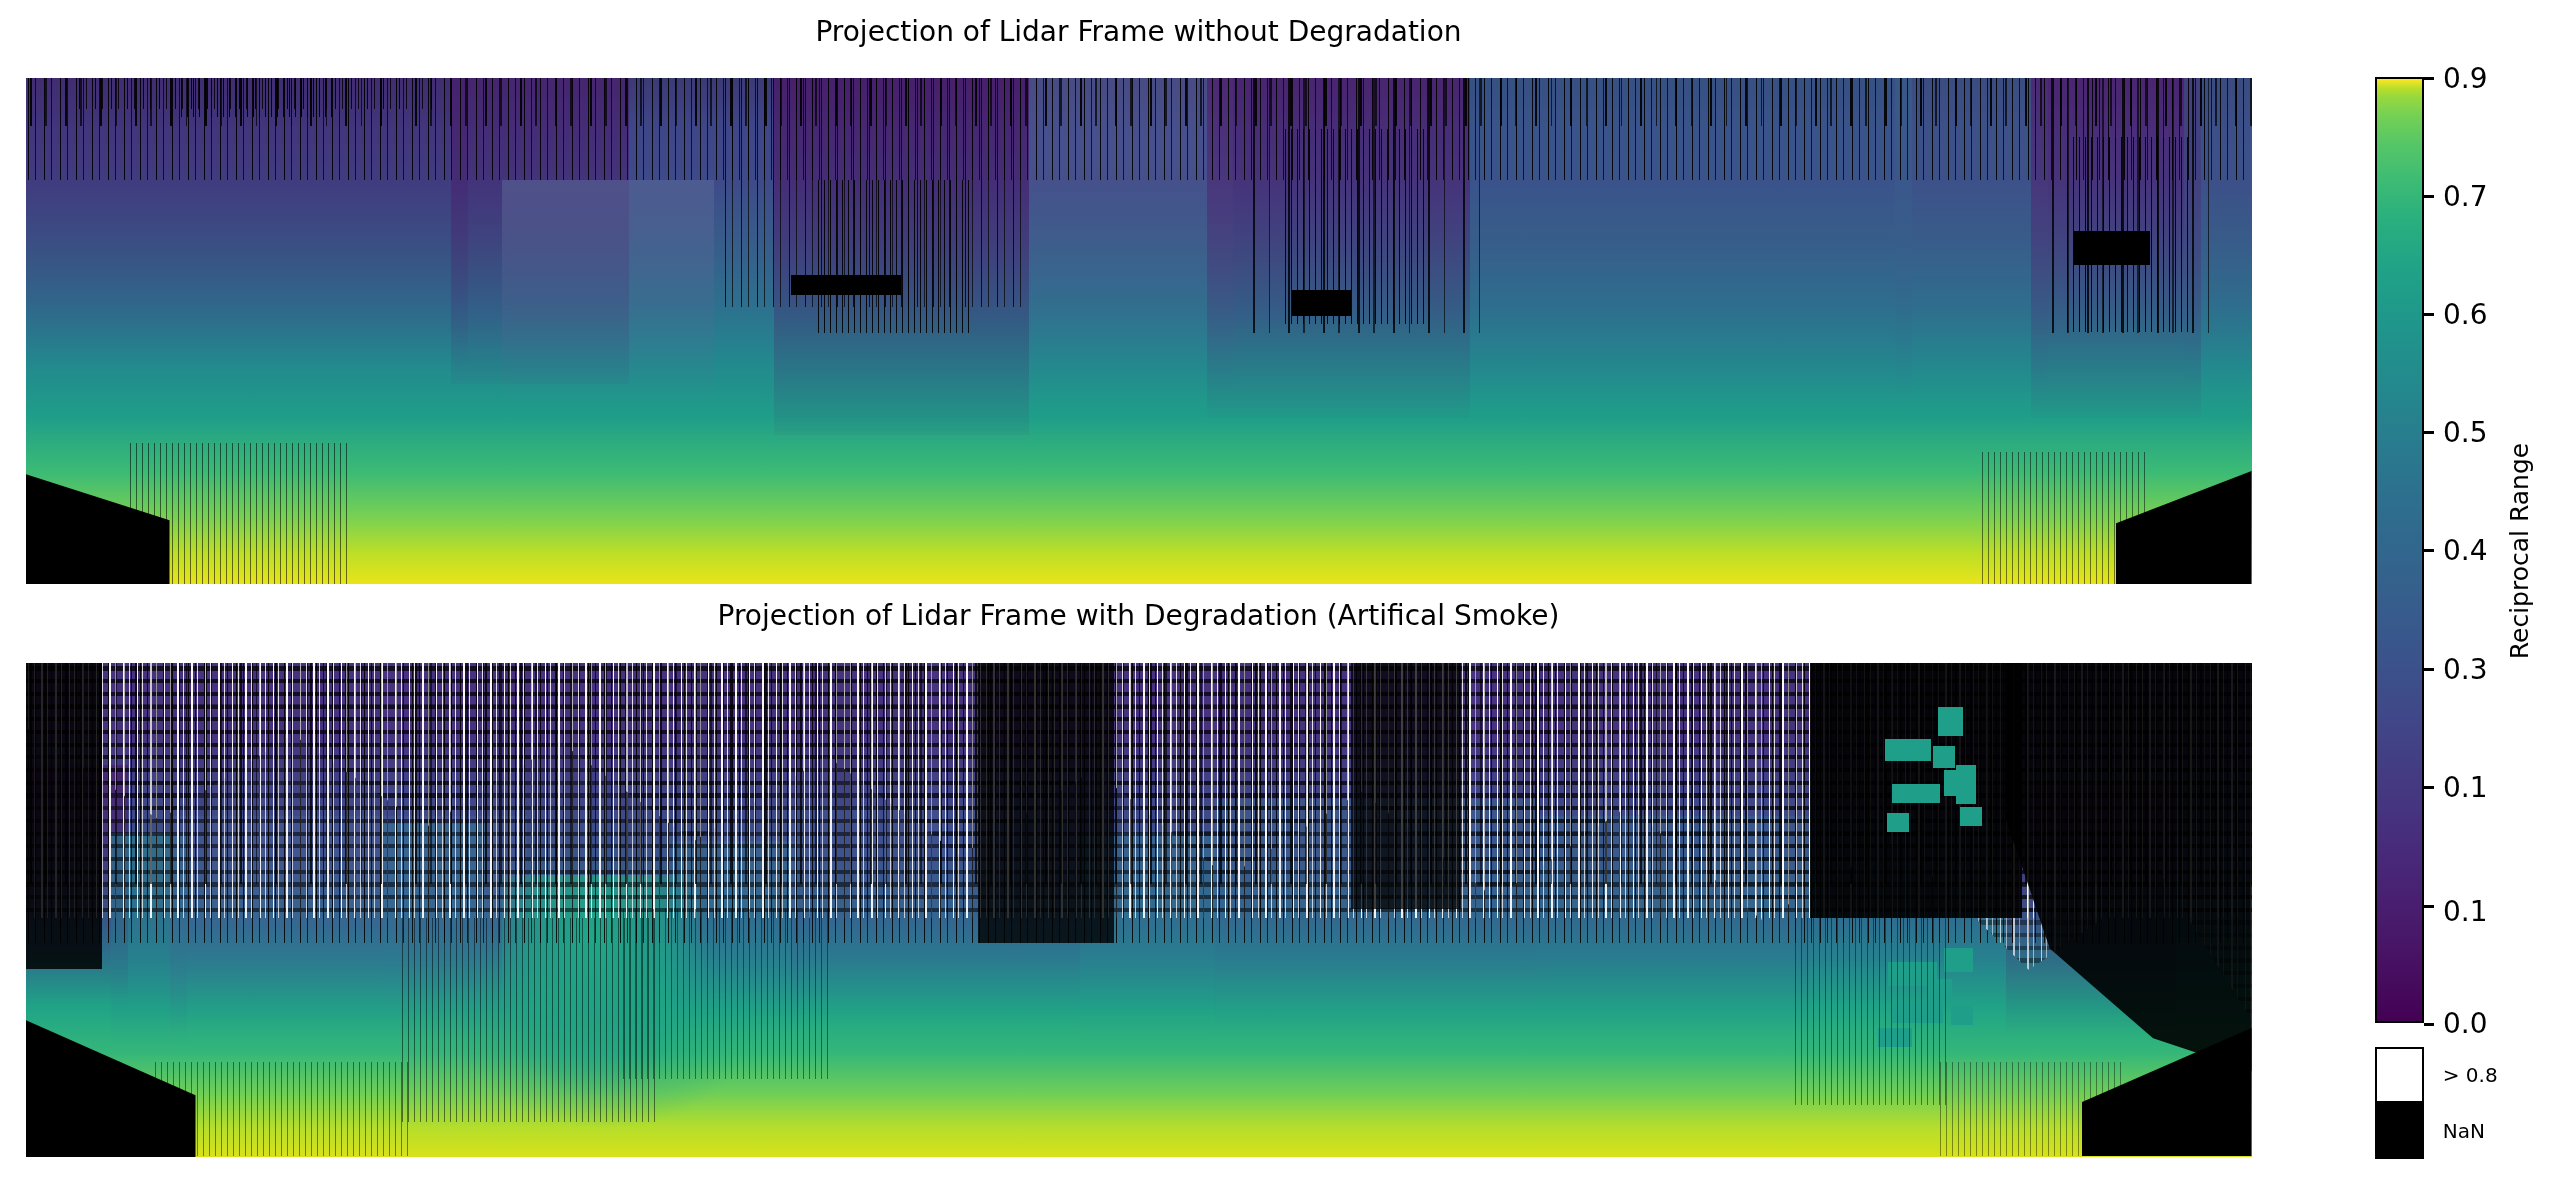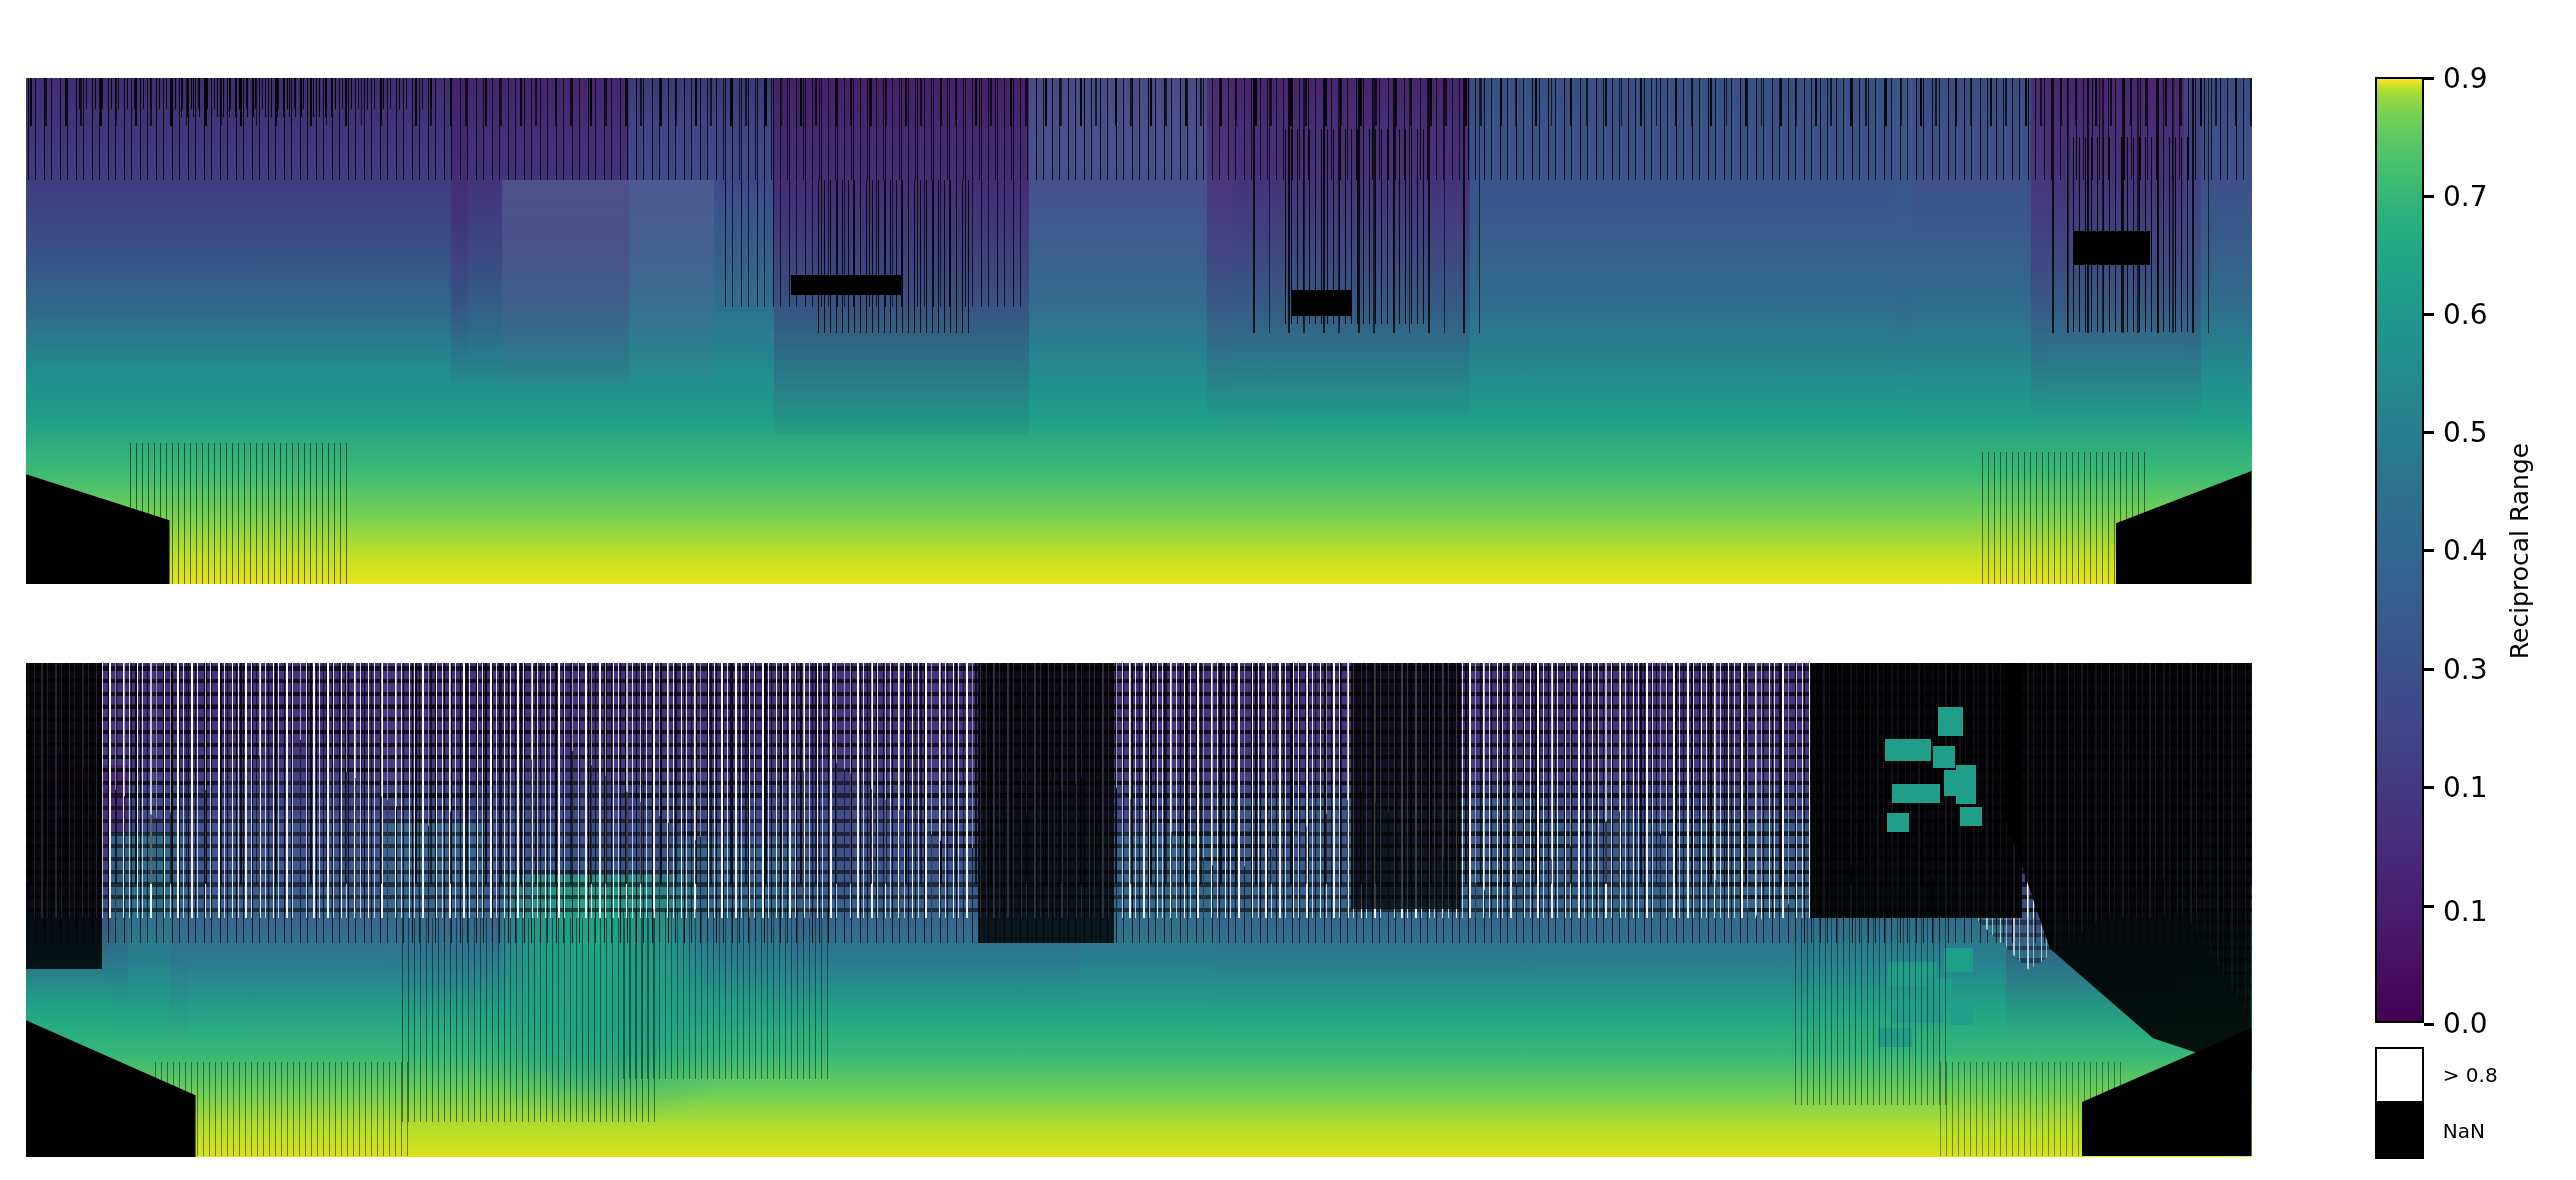--- a/index.html
+++ b/index.html
@@ -214,20 +214,21 @@
     font-size: 20px;
     line-height: 28px;
     white-space: nowrap;
   }
 </style>
 </head>
 <body>
 
 <div class="figure">
 
+  <div class="panel-title" id="title-1">Projection of Lidar Frame without Degradation</div>
 
   <div class="panel" id="panel-1">
 
     <div class="layer ramp-1"></div>
 
     <div class="blotch" style="left:0px;top:0px;width:442px;height:289px;background:linear-gradient(to bottom,rgba(69,33,110,0.55),rgba(69,33,110,0));"></div>
     <div class="blotch" style="left:425px;top:0px;width:178px;height:306px;background:linear-gradient(to bottom,rgba(72,30,108,0.75),rgba(72,30,108,0.05));"></div>
     <div class="blotch" style="left:476px;top:102px;width:212px;height:221px;background:linear-gradient(to bottom,rgba(90,105,150,0.55),rgba(90,105,150,0));"></div>
     <div class="blotch" style="left:748px;top:0px;width:255px;height:357px;background:linear-gradient(to bottom,rgba(74,25,105,0.8),rgba(74,25,105,0.05));"></div>
     <div class="blotch" style="left:1003px;top:0px;width:204px;height:314px;background:linear-gradient(to bottom,rgba(86,96,146,0.45),rgba(86,96,146,0));"></div>
@@ -251,20 +252,21 @@
     <div class="blotch black-field" style="left:765px;top:197px;width:110px;height:20.4px;"></div>
     <div class="blotch black-field" style="left:1266px;top:212px;width:59px;height:25.5px;"></div>
     <div class="blotch black-field" style="left:2048px;top:153px;width:76px;height:34px;"></div>
 
     <div class="blotch" style="left:0px;top:396px;width:144px;height:110px;background:#000;clip-path:polygon(0 0,100% 42%,100% 100%,0 100%);"></div>
     <div class="blotch" style="left:2090px;top:393px;width:136px;height:114px;background:#000;clip-path:polygon(0 46%,100% 0,100% 100%,0 100%);"></div>
     <div class="nan-streaks streaks-c" style="left:102px;width:221px;top:365px;height:141px;opacity:0.55;"></div>
     <div class="nan-streaks streaks-c" style="left:1954px;width:170px;top:374px;height:133px;opacity:0.5;"></div>
   </div>
 
+  <div class="panel-title" id="title-2">Projection of Lidar Frame with Degradation (Artifical Smoke)</div>
 
   <div class="panel" id="panel-2">
 
     <div class="layer ramp-2"></div>
 
     <div class="blotch" style="left:0px;top:102px;width:102px;height:238px;background:linear-gradient(to bottom,rgba(72,30,110,0.8),rgba(72,30,110,0));"></div>
     <div class="blotch" style="left:85px;top:170px;width:76px;height:212px;background:linear-gradient(to bottom,rgba(40,125,140,0.65),rgba(40,125,140,0));"></div>
     <div class="blotch" style="left:144px;top:153px;width:357px;height:221px;background:linear-gradient(to bottom,rgba(72,88,150,0.55),rgba(72,88,150,0));"></div>
     <div class="blotch" style="left:357px;top:161px;width:102px;height:170px;background:linear-gradient(to bottom,rgba(48,120,145,0.5),rgba(48,120,145,0));"></div>
     <div class="blotch" style="left:646px;top:178px;width:127px;height:195px;background:linear-gradient(to bottom,rgba(52,112,146,0.5),rgba(52,112,146,0));"></div>

